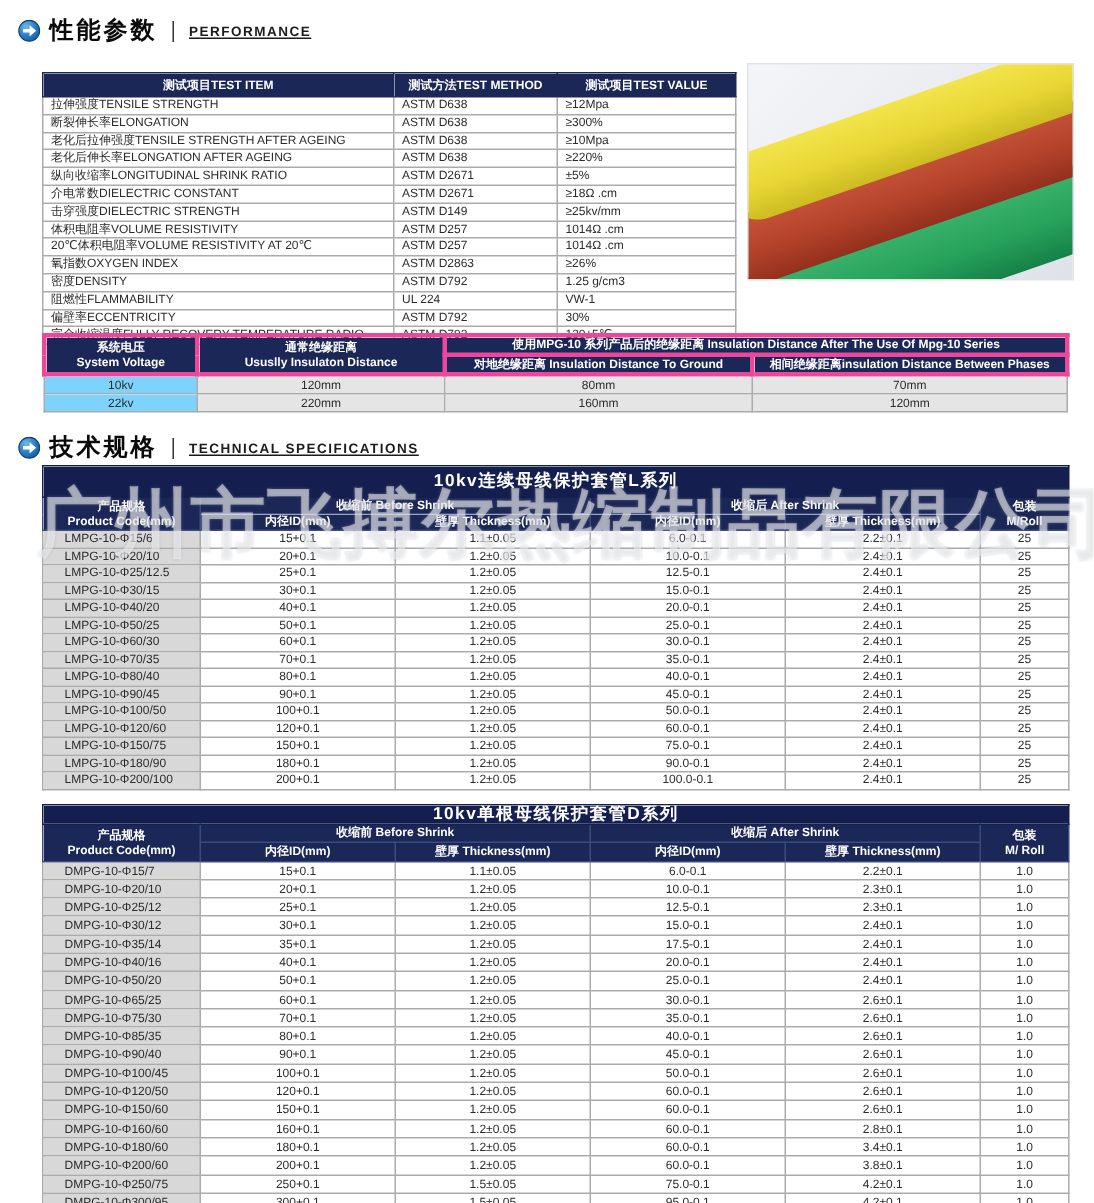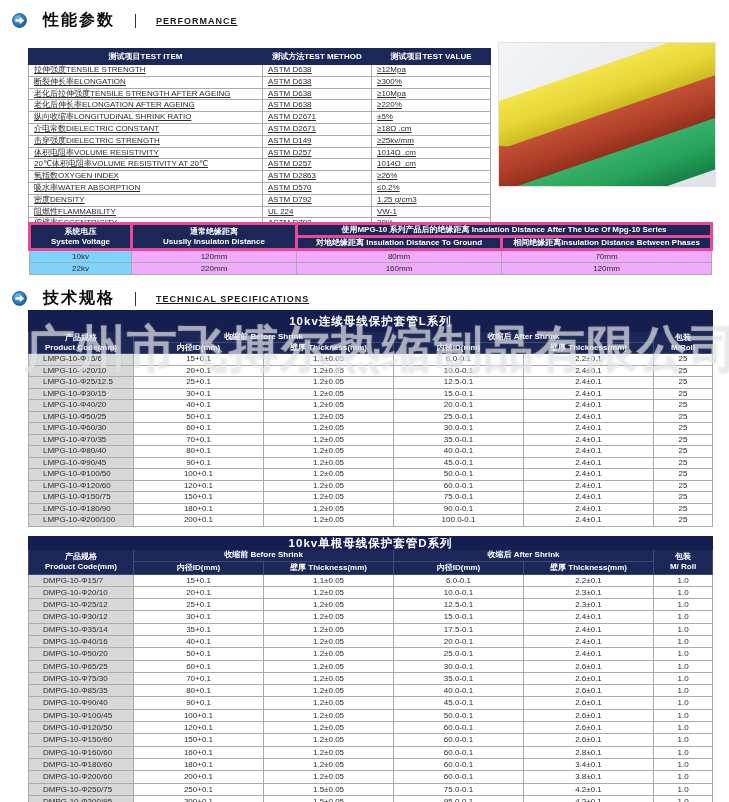--- a/index.html
+++ b/index.html
@@ -3,39 +3,39 @@
 <meta charset="utf-8">
 <style>
   * { margin:0; padding:0; box-sizing:border-box; }
   html,body { background:#ffffff; }
   #page {
     position:relative; width:729px; height:802px; overflow:hidden;
     background:#ffffff; font-family:"Liberation Sans","DejaVu Sans",sans-serif;
     color:#222;
   }
   
-  .sec-head { position:absolute; left:12px; display:flex; align-items:center; gap:16px; }
+  .sec-head { position:absolute; left:12px; display:flex; align-items:center; gap:6px; }
   .sec-head .zh { font-size:16px; font-weight:bold; color:#0a0a0a; letter-spacing:2px; }
   .sec-head .sep { width:1px; height:14px; background:#333; margin:0 4px; }
   .sec-head .en { font-size:9px; font-weight:bold; color:#1b1b1b; letter-spacing:1px;text-decoration:underline; }
   .bullet { width:15px; height:15px; flex:0 0 15px; }
 
   
   table { border-collapse:collapse; table-layout:fixed; }
   th, td { overflow:hidden; white-space:nowrap; }
 
   
   .perf { position:absolute; left:28px; top:48px; width:462px; font-size:8px; }
   .perf thead th {
     background:#1b2757; color:#fff; height:16px; font-weight:bold;
     border:1px solid #1b2757; text-align:center; font-size:8px;
   }
   .perf tbody td {
     height:10.8px; line-height:10.8px; border:1px solid #ababab;
-    background:#fff; color:#2b2b2b; padding:0 5px; text-align:left; font-size:8px;text-decoration:underline;
+    background:#fff; color:#2b2b2b; padding:0 5px; text-align:left; font-size:8px;
   }
 
   
   .photo {
     position:absolute; left:498px; top:42px; width:218px; height:145px;
     background:linear-gradient(135deg,#f4f5f8 0%,#e7e9ee 60%,#dfe2e9 100%);
     border:1px solid #e2e2e6; overflow:hidden;
   }
   .tube { position:absolute; border-radius:26px; }
   .tube.yellow { width:300px; height:46px; left:-24px; top:16px;
@@ -46,21 +46,21 @@
     background:linear-gradient(180deg,#3cb46e 0%,#27a35c 55%,#168147 100%); transform:rotate(-19deg); }
 
   
   .volt { position:absolute; left:28px; top:222px; width:682px; font-size:8px; }
   .volt th {
     background:#1b2757; color:#fff; font-weight:bold; text-align:center;
     border:3px solid #ec4899; height:11px; line-height:10px; font-size:8px;
   }
   .volt td {
     height:11px; line-height:11px; text-align:center;
-    border:1px solid #ababab; background:#f0abfc; color:#2b2b2b; font-size:8px;
+    border:1px solid #ababab; background:#e5e5e5; color:#2b2b2b; font-size:8px;
   }
   .volt td.gray { background:#7dd3fc; }
 
   
   .spec { position:absolute; left:28px; width:684px; font-size:8px; }
   .spec.l { top:310px; }
   .spec.d { top:536px; }
   .spec th.title {
     background:#141f4f; color:#fff; height:21px; font-size:11.5px;
     letter-spacing:1px; font-weight:bold; text-align:center; border:1px solid #141f4f;
@@ -167,25 +167,20 @@
         <td>20℃体积电阻率VOLUME RESISTIVITY AT 20℃</td>
         <td>ASTM D257</td>
         <td>1014Ω .cm</td>
       </tr>
         <tr>
         <td>氧指数OXYGEN INDEX</td>
         <td>ASTM D2863</td>
         <td>≥26%</td>
       </tr>
         <tr>
-        <td>吸水率WATER ABSORPTION</td>
-        <td>ASTM D570</td>
-        <td>≤0.2%</td>
-      </tr>
-        <tr>
         <td>密度DENSITY</td>
         <td>ASTM D792</td>
         <td>1.25 g/cm3</td>
       </tr>
         <tr>
         <td>阻燃性FLAMMABILITY</td>
         <td>UL 224</td>
         <td>VW-1</td>
       </tr>
         <tr>

